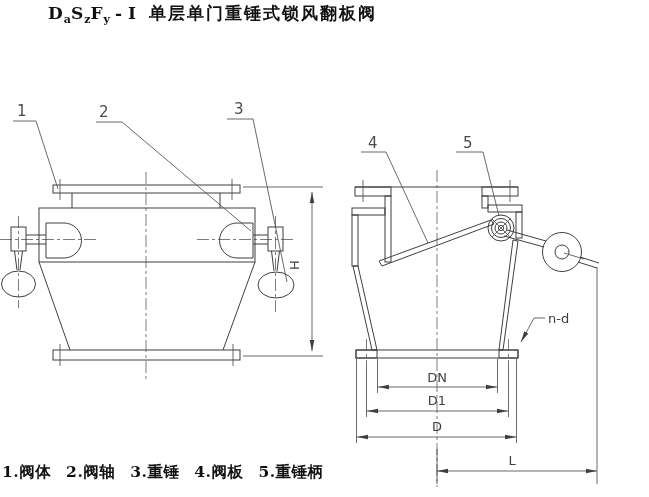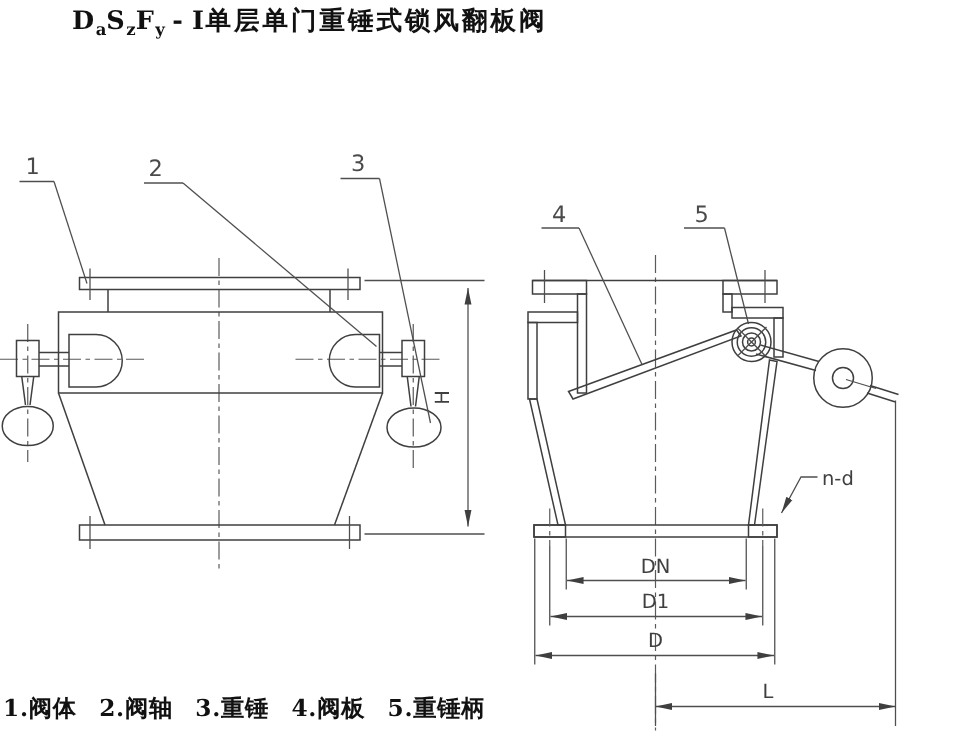--- a/index.html
+++ b/index.html
@@ -7,21 +7,21 @@
     width:649px;height:497px;position:relative;background:#ffffff;
     font-family:"Liberation Sans",sans-serif;overflow:hidden;
   }
   .title{
     position:absolute;left:48px;top:2px;
     font-family:"DejaVu Serif",serif;font-weight:700;font-size:17px;
     color:#111111;letter-spacing:1px;white-space:nowrap;
   }
   .title .sub{font-size:11px;vertical-align:-4px;letter-spacing:0;}
   .title .dash{margin:0 5px;}
-  .title .tname{margin-left:0;letter-spacing:2px;}
+  .title .tname{margin-left:12px;letter-spacing:2px;}
   .legend{
     position:absolute;left:2px;top:462px;
     font-family:"DejaVu Serif",serif;font-weight:700;font-size:15.5px;
     color:#111111;white-space:nowrap;letter-spacing:0.5px;
   }
   .legend .item{margin-right:9px;}
   svg{position:absolute;left:0;top:0;}
   .ln{stroke:#3f3f3f;stroke-width:1;fill:none;}
   .thin{stroke:#4f4f4f;stroke-width:0.85;fill:none;}
   .cl{stroke:#5a5a5a;stroke-width:0.8;fill:none;stroke-dasharray:12 3 3 3;}

